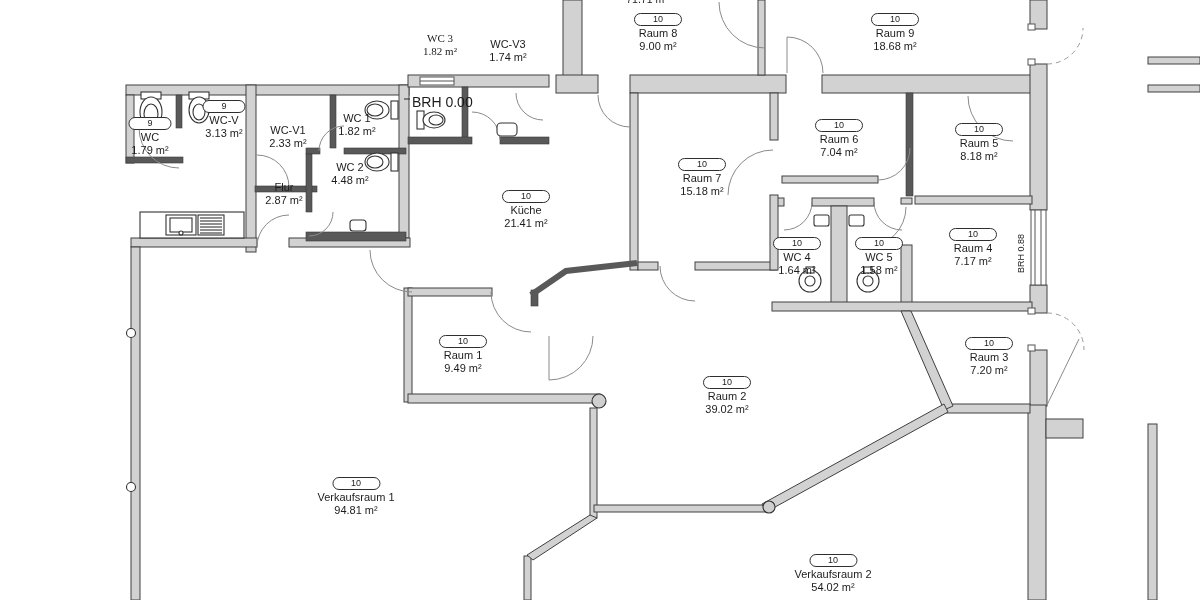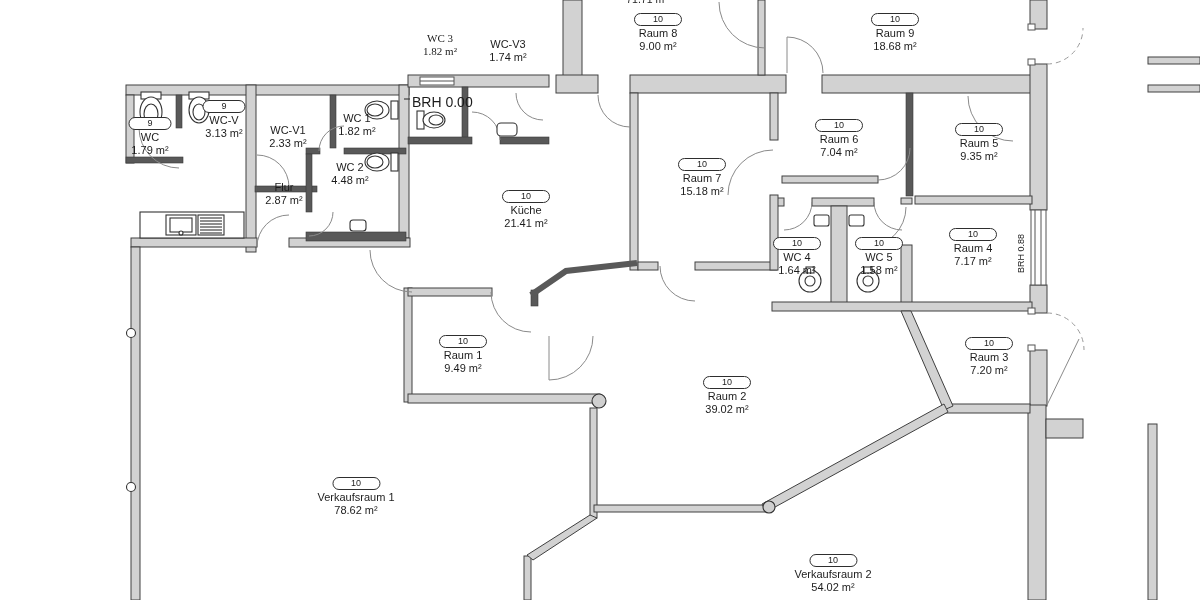--- a/index.html
+++ b/index.html
@@ -260,21 +260,21 @@
 
   <div class="room-label" style="left:839px;top:118px;">
     <div><span class="room-badge">10</span></div>
     <div class="room-name">Raum 6</div>
     <div class="room-area">7.04 m²</div>
   </div>
 
   <div class="room-label" style="left:979px;top:122px;">
     <div><span class="room-badge">10</span></div>
     <div class="room-name">Raum 5</div>
-    <div class="room-area">9.35 m²</div>
+    <div class="room-area">8.18 m²</div>
   </div>
 
   <div class="room-label" style="left:702px;top:157px;">
     <div><span class="room-badge">10</span></div>
     <div class="room-name">Raum 7</div>
     <div class="room-area">15.18 m²</div>
   </div>
 
   <div class="room-label" style="left:526px;top:189px;">
     <div><span class="room-badge">10</span></div>
@@ -314,21 +314,21 @@
 
   <div class="room-label" style="left:727px;top:375px;">
     <div><span class="room-badge">10</span></div>
     <div class="room-name">Raum 2</div>
     <div class="room-area">39.02 m²</div>
   </div>
 
   <div class="room-label" style="left:356px;top:476px;">
     <div><span class="room-badge">10</span></div>
     <div class="room-name">Verkaufsraum 1</div>
-    <div class="room-area">78.62 m²</div>
+    <div class="room-area">94.81 m²</div>
   </div>
 
   <div class="room-label" style="left:833px;top:553px;">
     <div><span class="room-badge">10</span></div>
     <div class="room-name">Verkaufsraum 2</div>
     <div class="room-area">54.02 m²</div>
   </div>
 
   <div class="anno" style="left:412px;top:94px;">BRH 0.00</div>
   <div class="anno-v" style="left:998px;top:245px;width:46px;">BRH 0.88</div>

